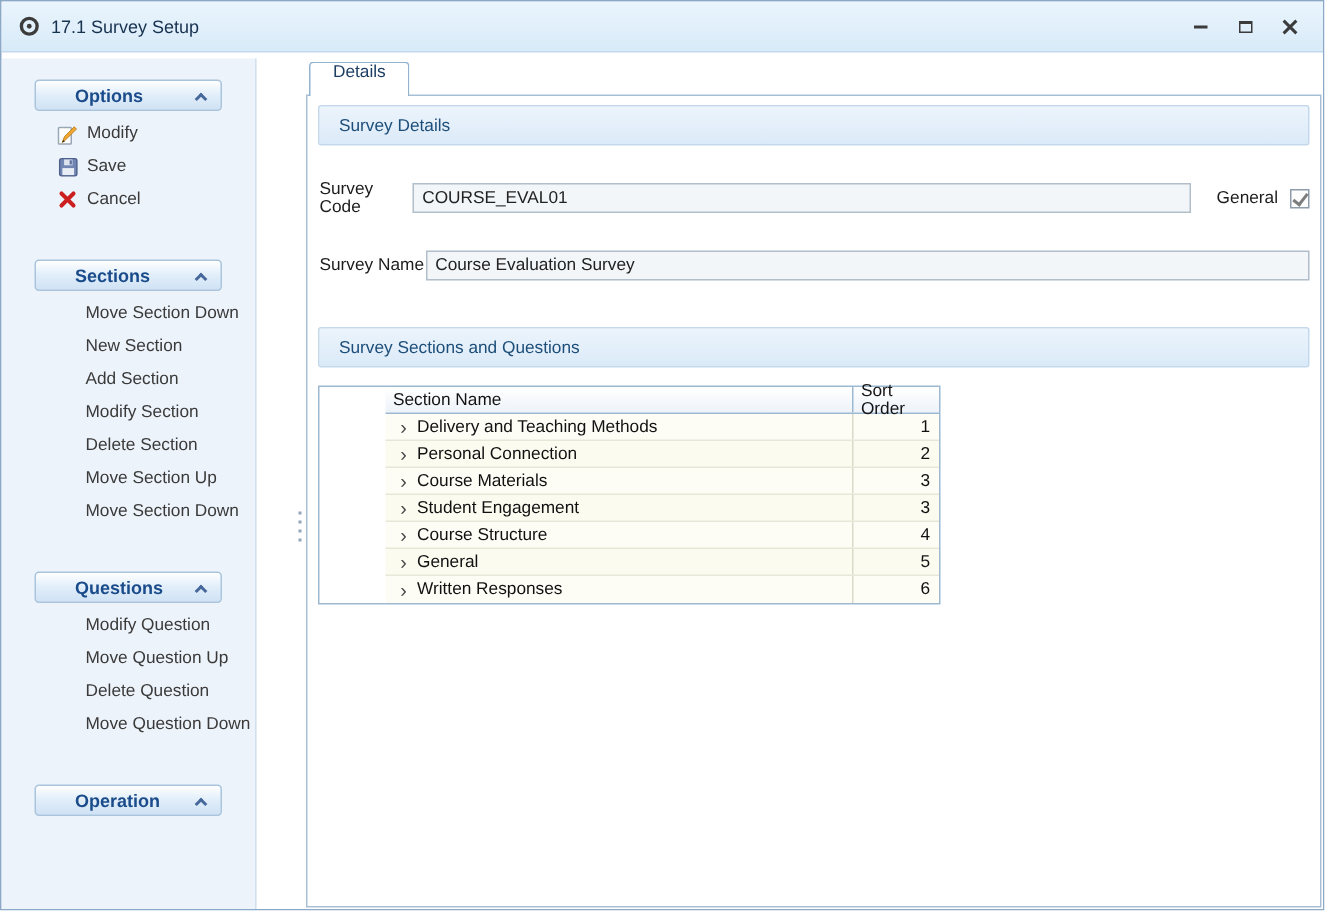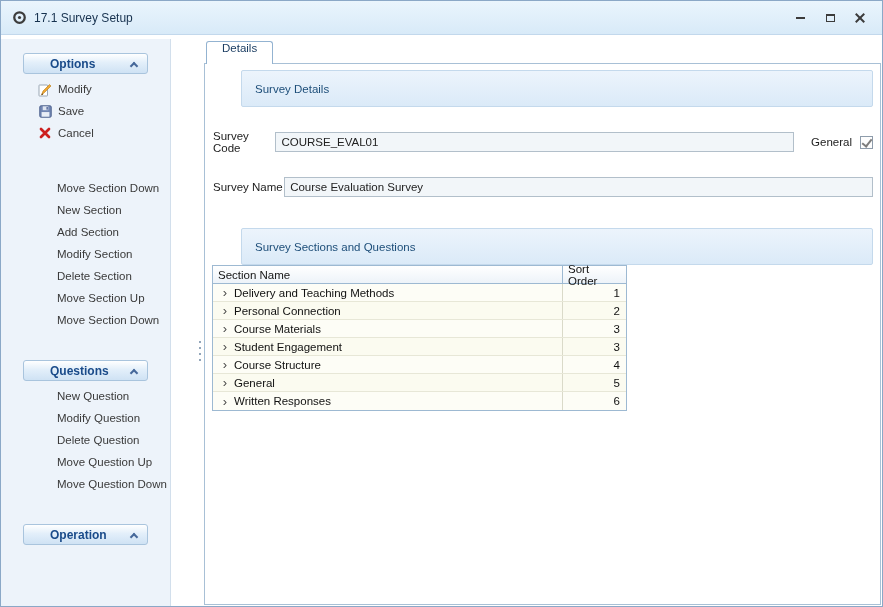--- a/index.html
+++ b/index.html
@@ -45,36 +45,36 @@
 
   
   .main { position:absolute; left:202px; top:38px; right:0; bottom:0; background:#fff; }
   .tabs { height:24px; display:flex; align-items:flex-end; padding-left:3px; }
   .tab { height:23px; padding:0 15px; display:flex; background:#fff;
     border:1px solid #93b3d1; border-bottom:none; border-radius:3px 3px 0 0;
     font-size:11.5px; color:#1c3e63; position:relative; z-index:2; margin-bottom:-1px; }
   .pane { position:absolute; left:1px; right:1px; top:24px; bottom:1px; z-index:1;
     border:1px solid #a8c0d6; background:#fff; padding:6px 7px; }
 
-  .band { height:37px; display:flex; align-items:center; padding-left:13px;
+  .band { height:27px; display:flex; align-items:center; padding-left:13px;
     background:linear-gradient(180deg,#ecf4fc,#dbeaf8); border:1px solid #c4d9ec; border-radius:2px;
-    font-size:11.5px; color:#1d4e79;margin-left:29px; }
+    font-size:11.5px; color:#1d4e79; }
   .band.second { margin-top:31px; }
 
   .form-row { display:flex; align-items:center; margin:23px 0 0 1px; }
   .f-label { width:72px; font-size:11.5px; color:#1c1c1c; }
   .f-input { width:596px; height:20px; border:1px solid #b2bfca; background:#f2f6f9;
     font:11.5px "Liberation Sans","DejaVu Sans",sans-serif; padding:0 5px; color:#222; }
   .active-wrap { margin-left:17px; display:flex; align-items:center; gap:8px; }
   .active-label { font-size:11.5px; color:#1c1c1c; }
   .checkbox { width:13px; height:13px; border:1px solid #8e9cab; background:#fdfdfd; position:relative; }
   .checkbox::after { content:""; position:absolute; left:3px; top:0; width:4px; height:8px;
     border-right:2px solid #7d7d7d; border-bottom:2px solid #7d7d7d; transform:rotate(38deg); }
 
-  .grid { width:415px; margin-top:0; border:1px solid #9db9d2; font-size:11.5px; }
+  .grid { width:415px; margin-top:12px; border:1px solid #9db9d2; font-size:11.5px;padding-left:44px; }
   .grid-header { display:flex; height:18px; background:linear-gradient(180deg,#ffffff,#edf3f9);
     border-bottom:1px solid #9db9d2; color:#141414; }
   .gh-cell { display:flex; align-items:center; padding:0 5px; }
   .gh-cell.name { width:349px; }
   .gh-cell.sort { width:64px; border-left:1px solid #9db9d2; }
   .grid-row { display:flex; height:18px; background:#fbfbf0; border-bottom:1px solid #e7e7d7; }
   .grid-row:nth-child(even) { background:#fdfdf6; }
   .grid-row:last-child { border-bottom:none; }
   .g-cell { display:flex; align-items:center; }
   .g-cell.name { width:349px; padding:0 4px; gap:4px; color:#111; }
@@ -141,20 +141,24 @@
             <svg width="12" height="12" viewBox="0 0 12 12">
               <path d="M2 2 L10 10 M10 2 L2 10" stroke="#cc1f1f" stroke-width="2.7" stroke-linecap="round"></path>
             </svg>
           </span>
           <span>Cancel</span>
         </div>
       </div>
     </div>
 
     <div class="panel">
+      <div class="panel-header">
+        <span>Sections</span>
+        <span class="caret-up"></span>
+      </div>
       <div class="panel-items">
         <div class="s-item">
             <span>Move Section Down</span>
           </div>
         <div class="s-item">
             <span>New Section</span>
           </div>
         <div class="s-item">
             <span>Add Section</span>
           </div>
@@ -173,30 +177,27 @@
       </div>
     </div>
 
     <div class="panel">
       <div class="panel-header">
         <span>Questions</span>
         <span class="caret-up"></span>
       </div>
       <div class="panel-items">
         <div class="s-item">
-            <span>New Question</span>
-          </div>
-        <div class="s-item">
             <span>Modify Question</span>
           </div>
         <div class="s-item">
+            <span>Move Question Up</span>
+          </div>
+        <div class="s-item">
             <span>Delete Question</span>
-          </div>
-        <div class="s-item">
-            <span>Move Question Up</span>
           </div>
         <div class="s-item">
             <span>Move Question Down</span>
           </div>
       </div>
     </div>
 
     <div class="panel">
       <div class="panel-header">
         <span>Operation</span>

